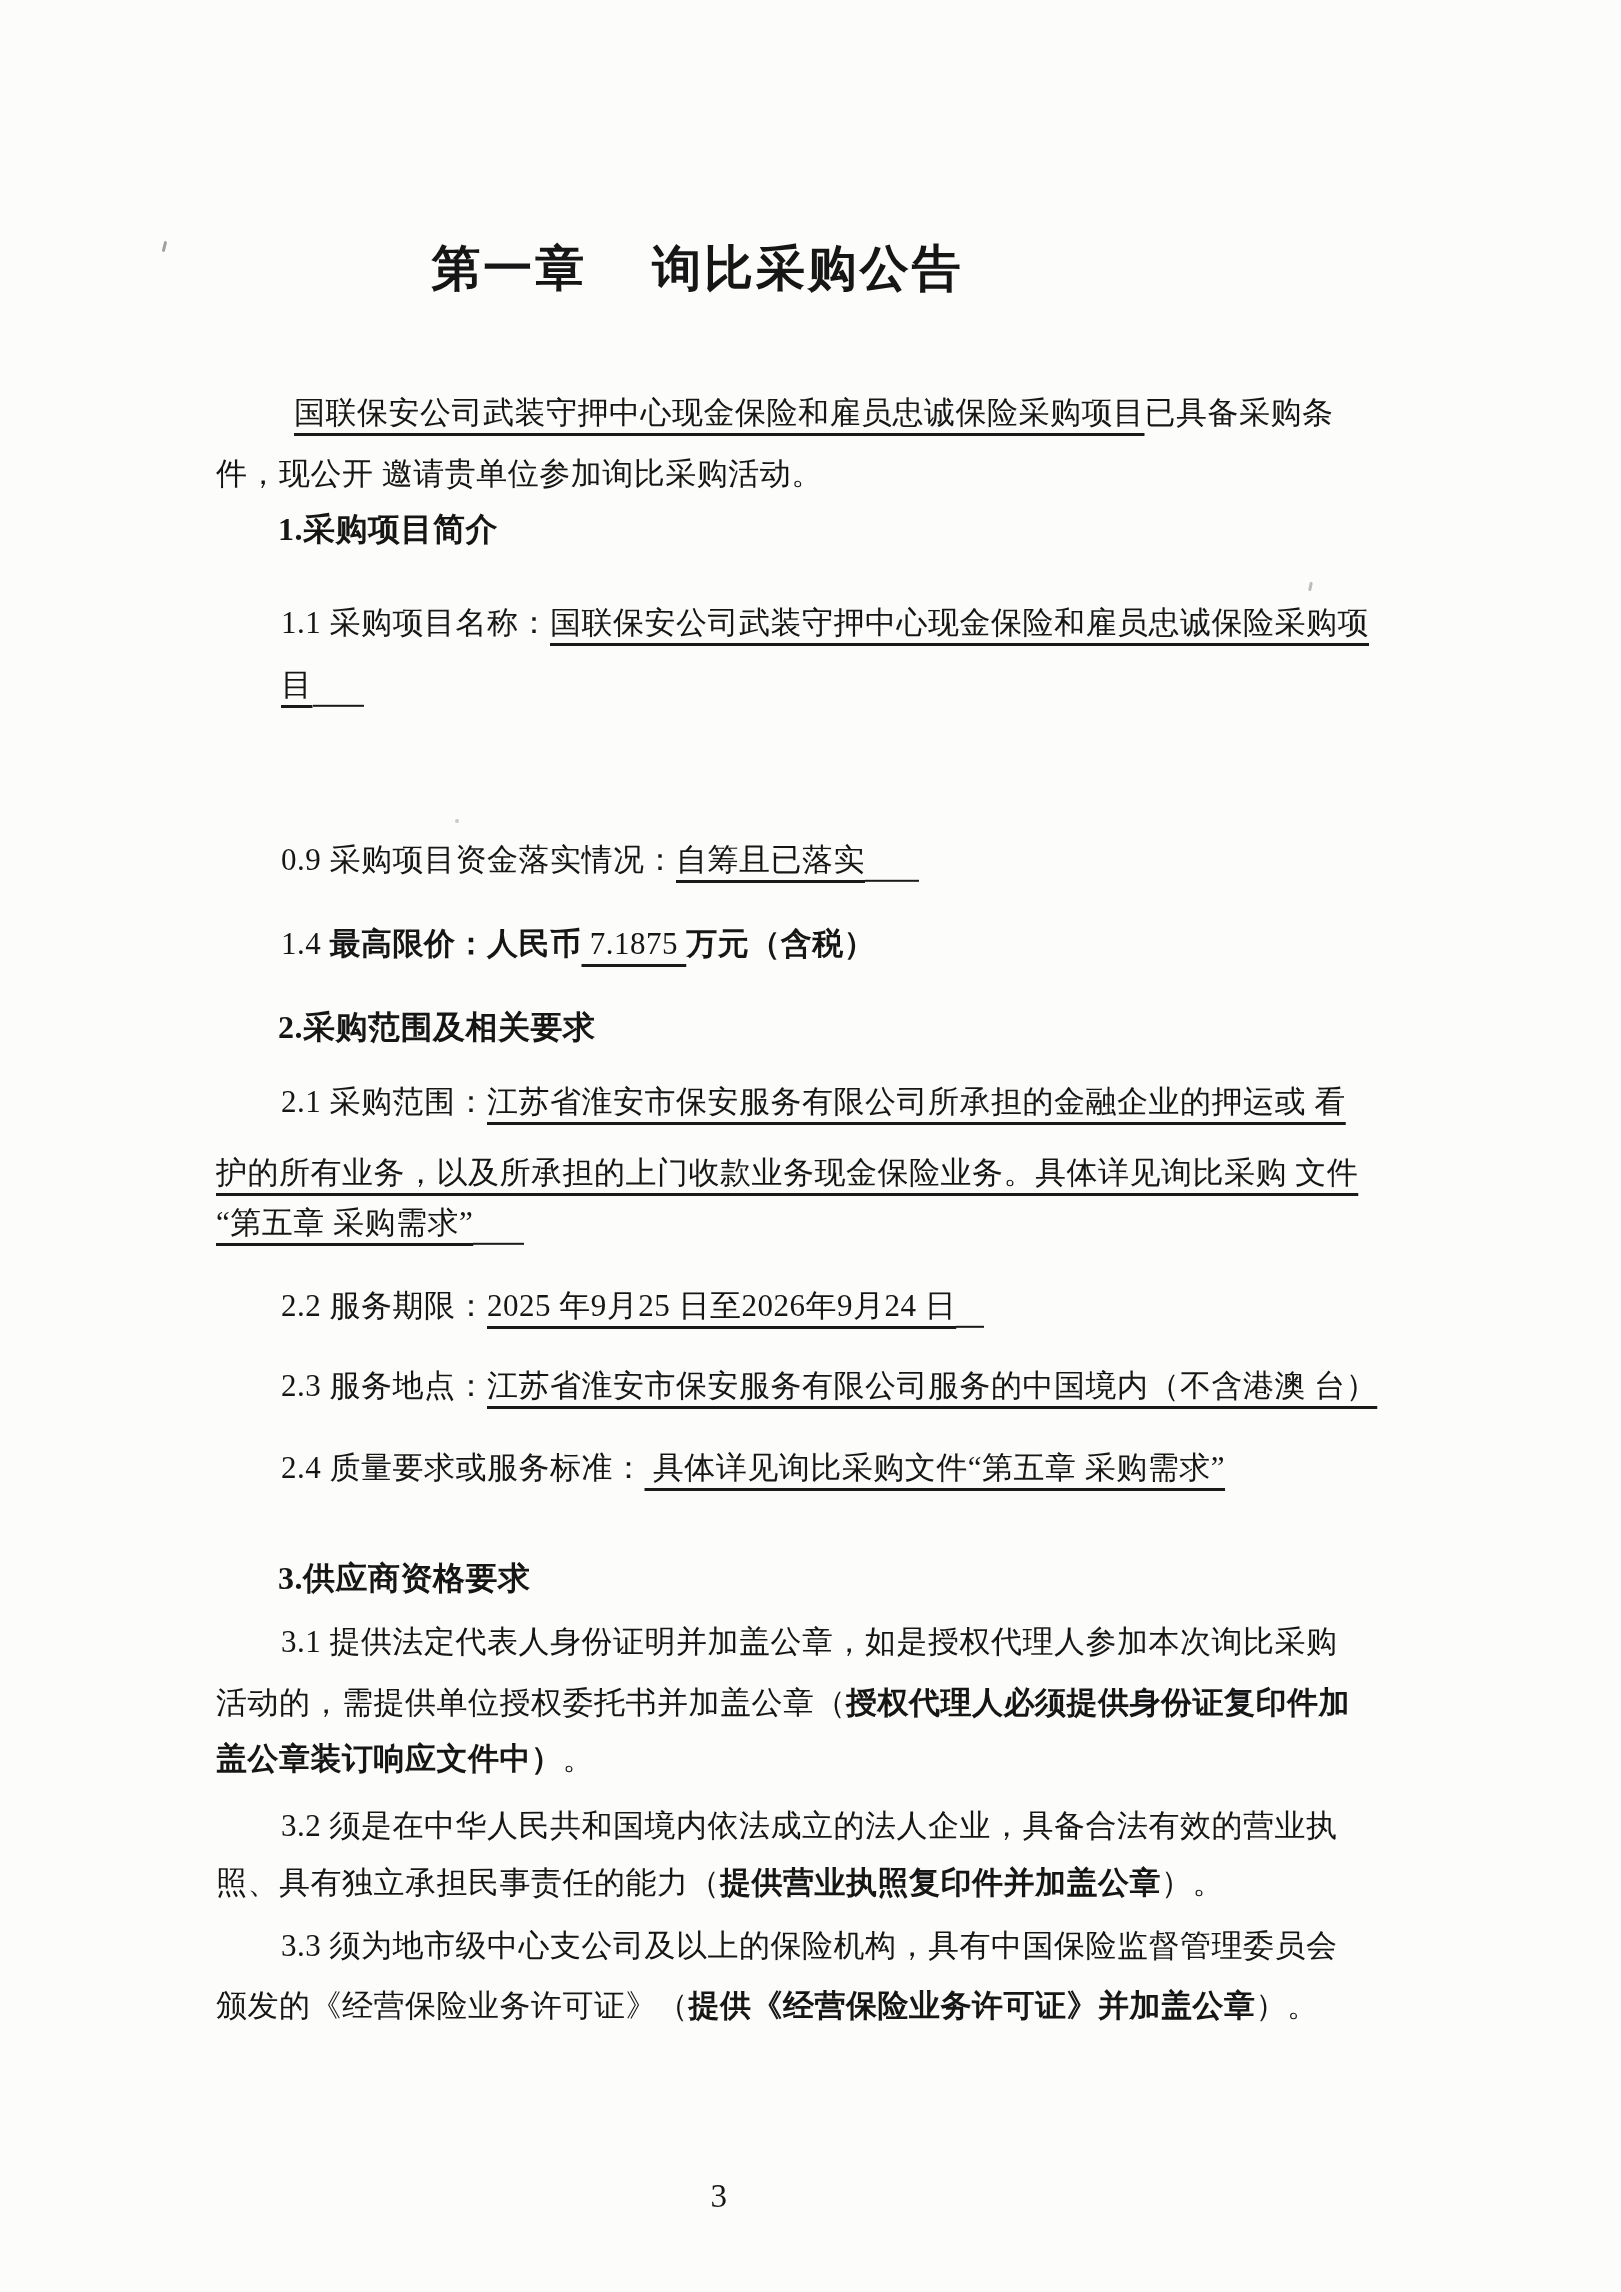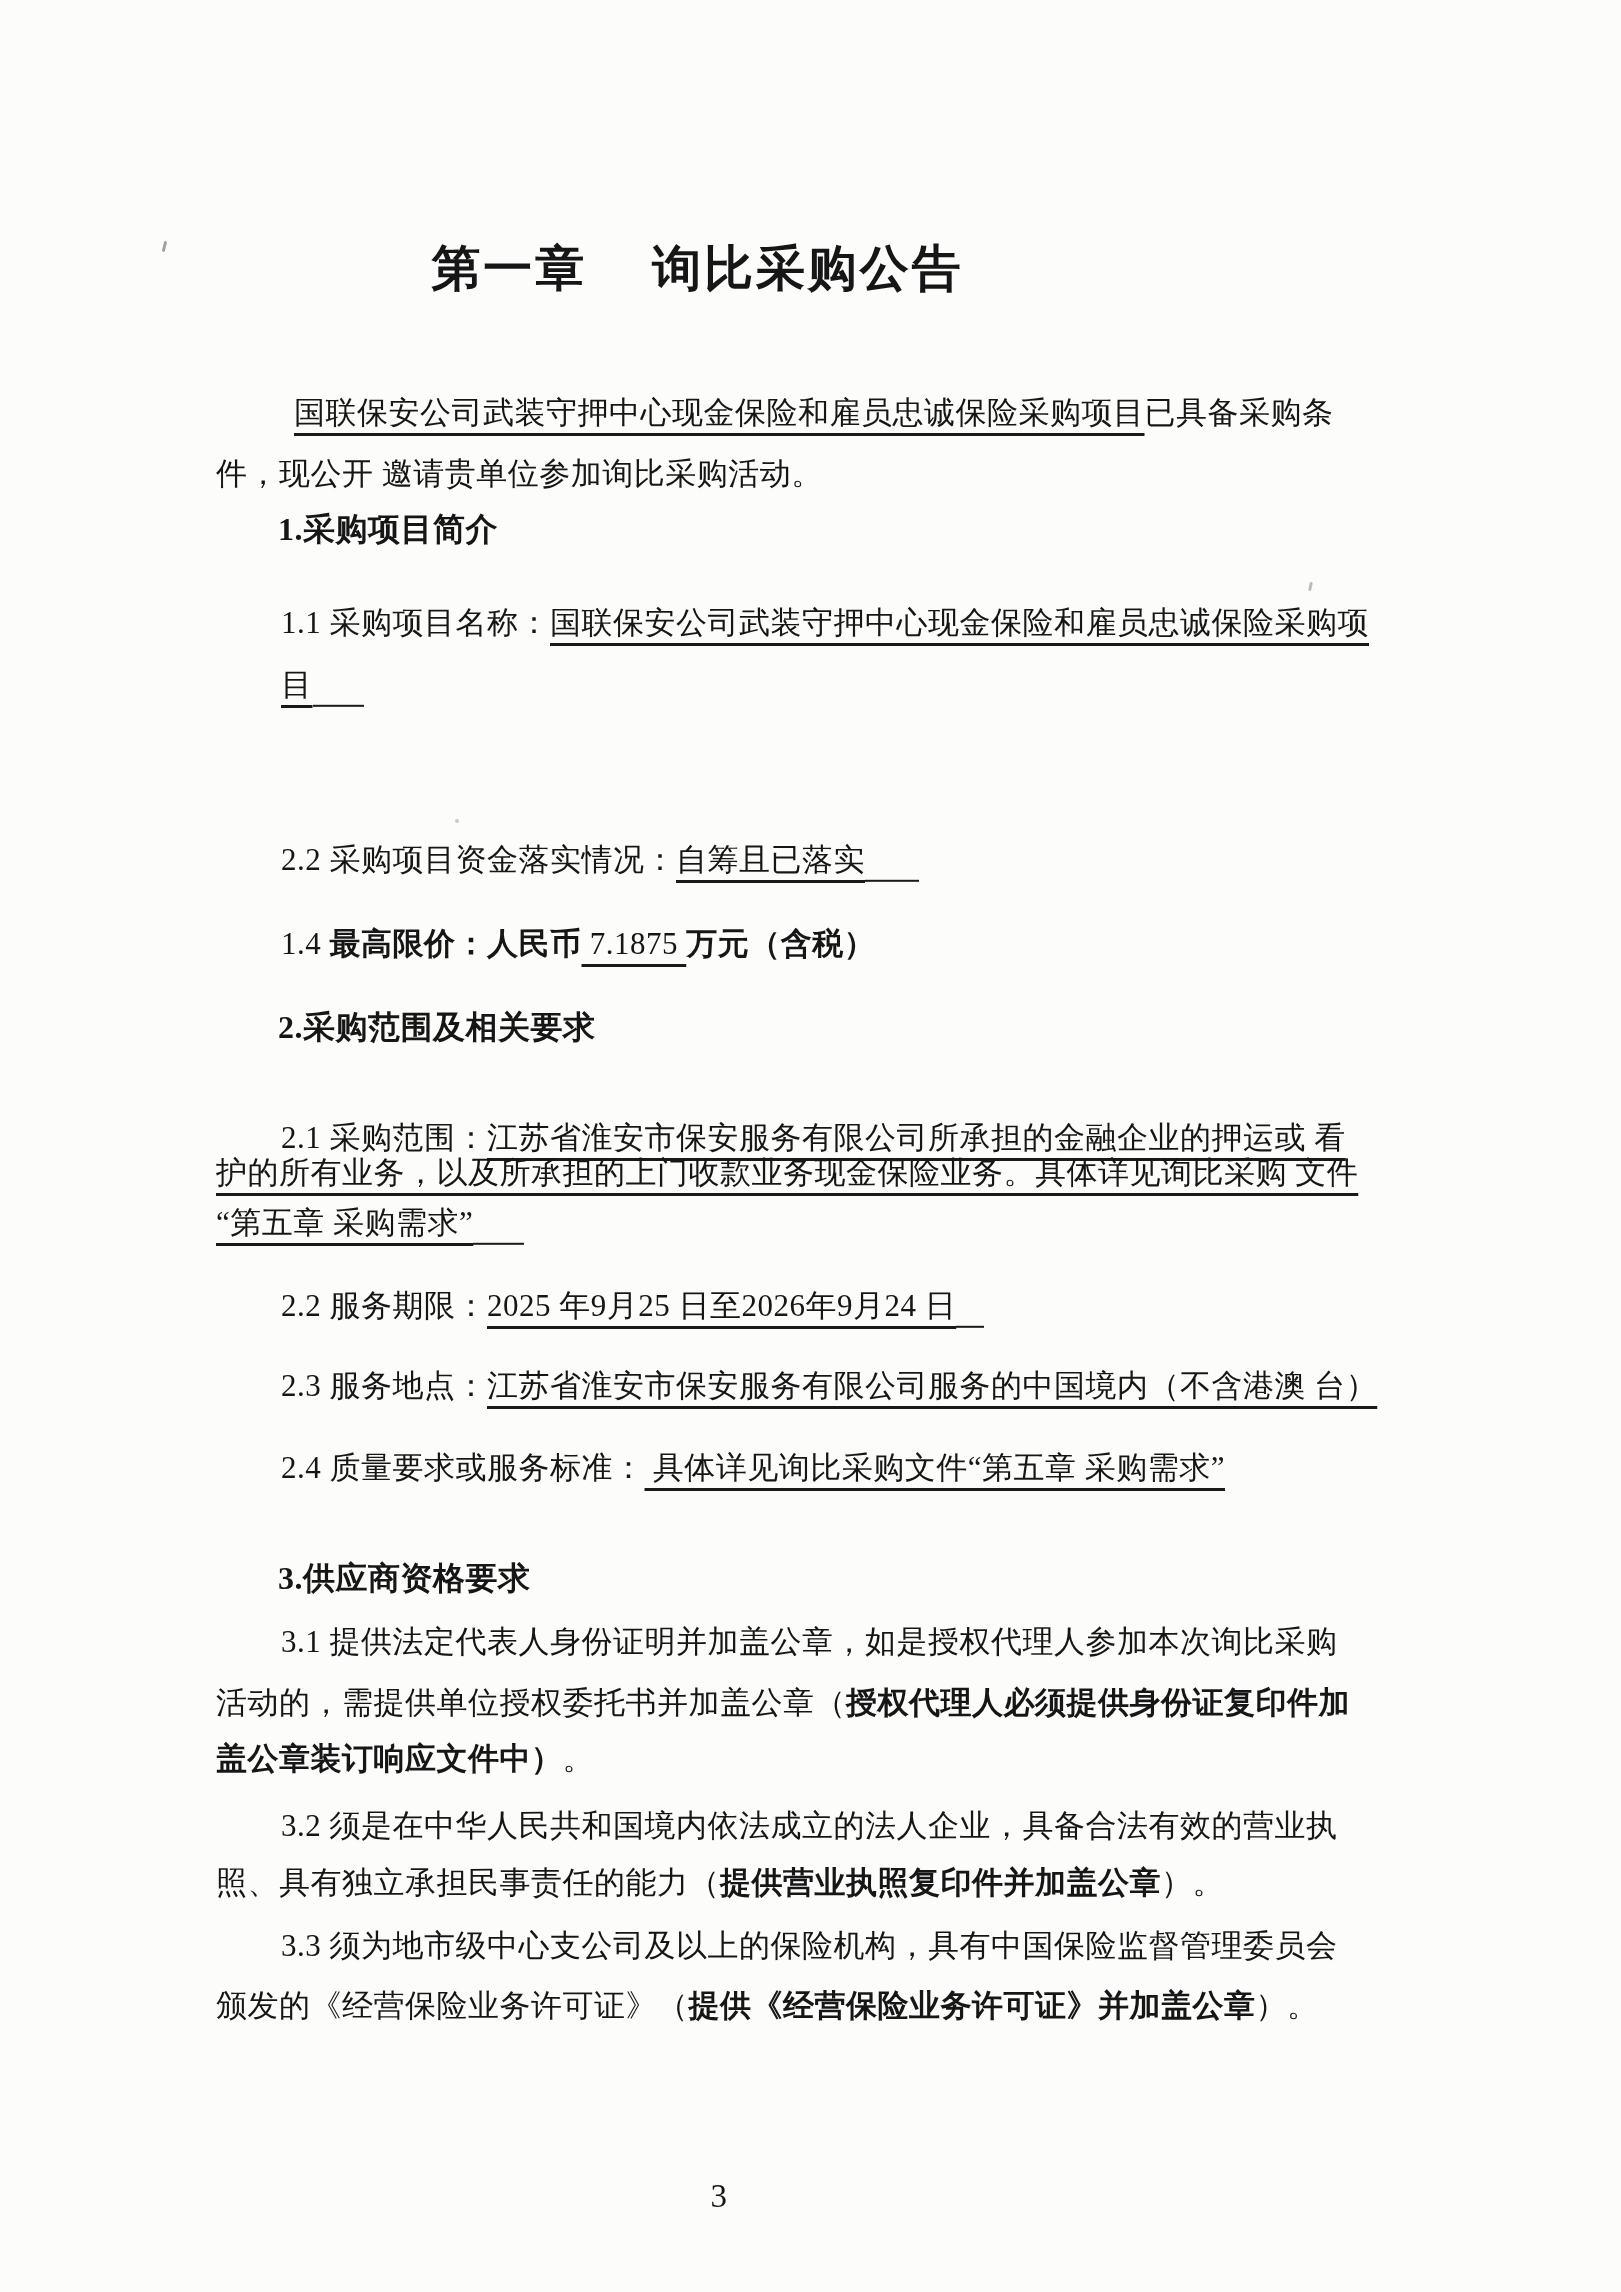--- a/index.html
+++ b/index.html
@@ -68,27 +68,27 @@
 
   <div class="line indent2" style="top:387px"><span class="u">国联保安公司武装守押中心现金保险和雇员忠诚保险采购项目</span><span>已具备采购条</span></div>
   <div class="line cont" style="top:448px">件，现公开 邀请贵单位参加询比采购活动。</div>
 
   <div class="line head" style="top:504px">1.采购项目简介</div>
 
   <div class="line ind" style="top:597px"><span>1.1 采购项目名称：</span><span class="u">国联保安公司武装守押中心现金保险和雇员忠诚保险采购项</span></div>
   <div class="line ind" style="top:659px"><span class="u">目</span><span class="uext w52"></span></div>
 
 
-  <div class="line ind" style="top:834px"><span>2.2 采购项目资金落实情况：</span><span class="u">自筹且已落实</span><span class="uext w55"></span></div>
+  <div class="line ind" style="top:834px"><span>0.9 采购项目资金落实情况：</span><span class="u">自筹且已落实</span><span class="uext w55"></span></div>
 
   <div class="line ind" style="top:918px"><span>1.4 </span><span class="b">最高限价：人民币</span><span class="u"> 7.1875 </span><span class="b">万元（含税）</span></div>
 
   <div class="line head" style="top:1002px">2.采购范围及相关要求</div>
 
-  <div class="line ind" style="top:1112px"><span>2.1 采购范围：</span><span class="u">江苏省淮安市保安服务有限公司所承担的金融企业的押运或 看</span></div>
+  <div class="line ind" style="top:1076px"><span>2.1 采购范围：</span><span class="u">江苏省淮安市保安服务有限公司所承担的金融企业的押运或 看</span></div>
   <div class="line cont" style="top:1147px"><span class="u">护的所有业务，以及所承担的上门收款业务现金保险业务。具体详见询比采购 文件</span></div>
   <div class="line cont" style="top:1197px"><span class="u">“第五章 采购需求”</span><span class="uext w52"></span></div>
 
   <div class="line ind" style="top:1280px"><span>2.2 服务期限：</span><span class="u">2025 年9月25 日至2026年9月24 日</span><span class="uext w28"></span></div>
 
   <div class="line ind" style="top:1360px"><span>2.3 服务地点：</span><span class="u">江苏省淮安市保安服务有限公司服务的中国境内（不含港澳 台）</span></div>
 
   <div class="line ind" style="top:1442px"><span>2.4 质量要求或服务标准：</span><span class="u"> 具体详见询比采购文件“第五章 采购需求”</span></div>
 
   <div class="line head" style="top:1553px">3.供应商资格要求</div>

